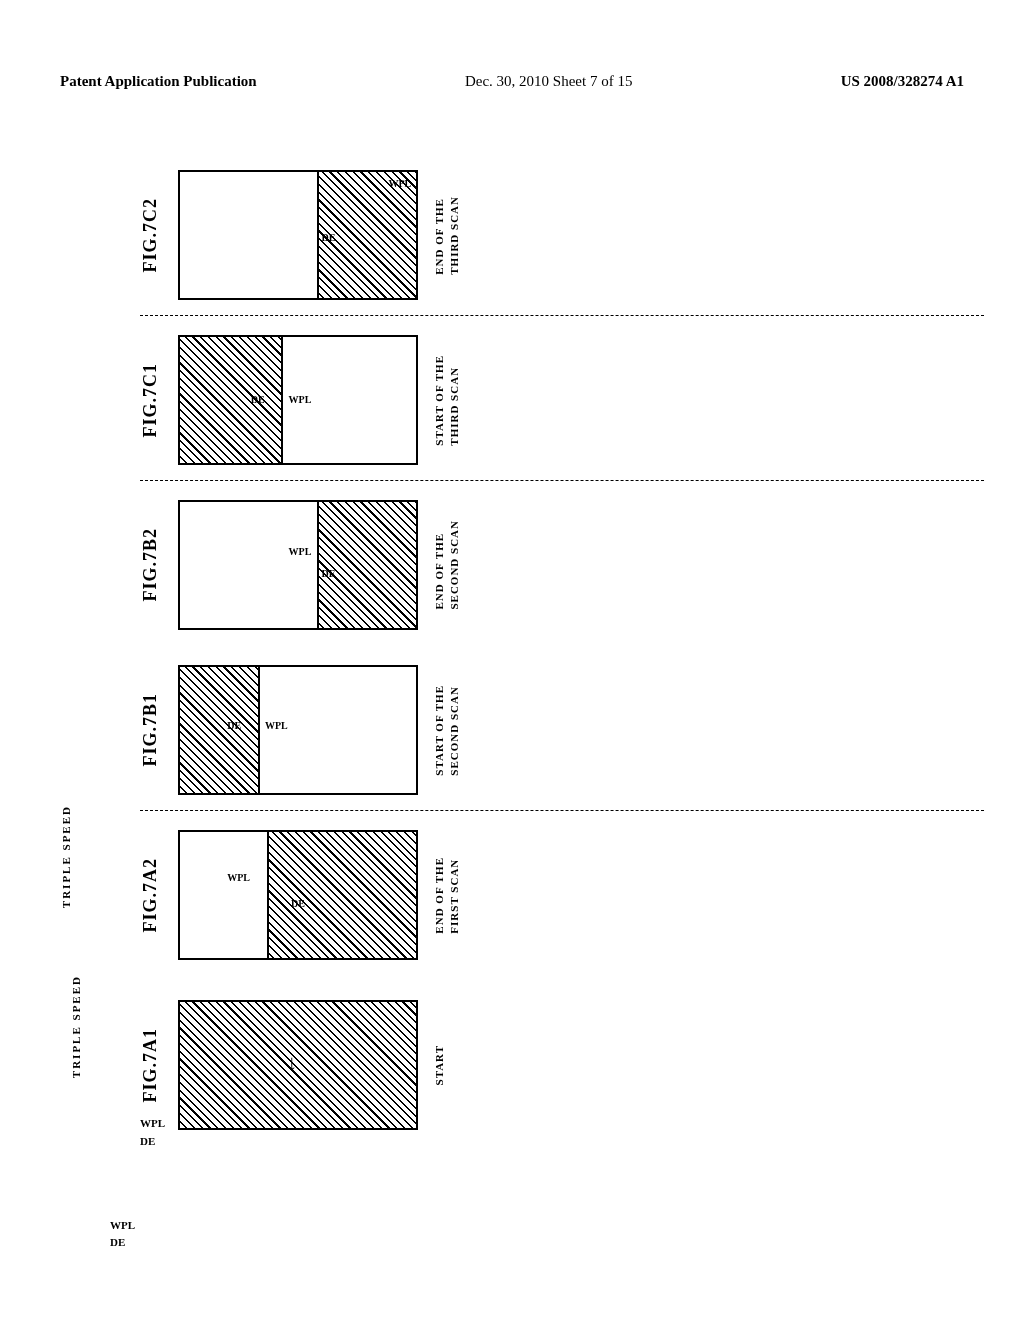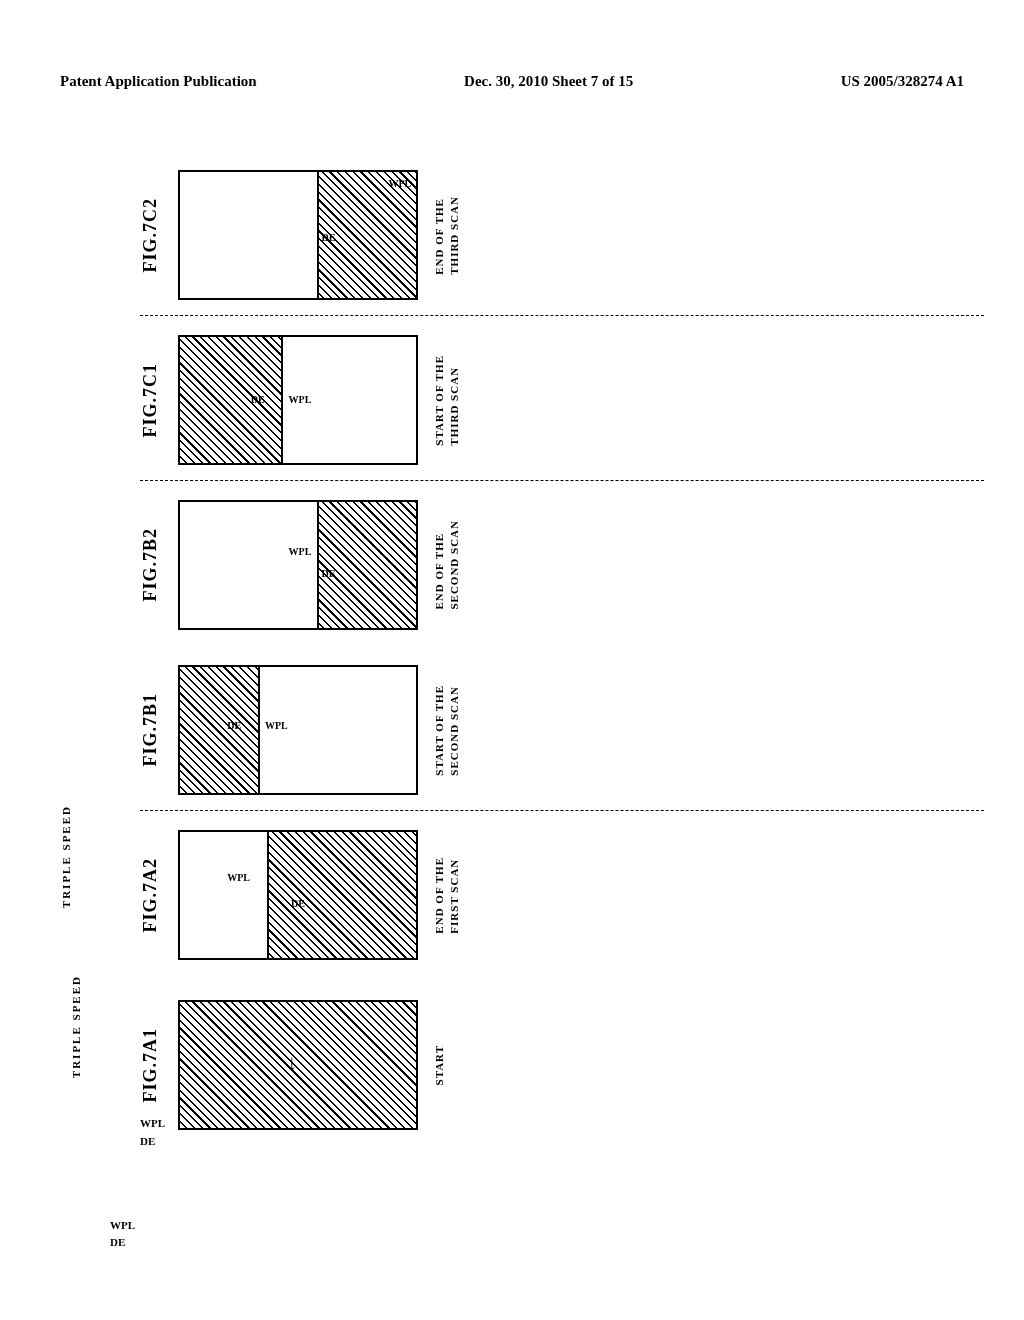--- a/index.html
+++ b/index.html
@@ -18,30 +18,30 @@
       top: 73px;
       left: 0;
       right: 0;
       display: flex;
       justify-content: space-between;
       padding: 0 60px;
       font-size: 15px;
       font-weight: bold;
     }
     .header-left { font-weight: bold; }
-    .header-center { font-weight: bold; }
+    .header-center { font-weight: normal; }
     .header-right { font-weight: bold; }
   </style>
 </head>
 <body>
 
 <div class="header">
   <span class="header-left">Patent Application Publication</span>
   <span class="header-center">Dec. 30, 2010   Sheet 7 of 15</span>
-  <span class="header-right">US 2005/328274 A1</span>
+  <span class="header-right">US 2008/328274 A1</span>
 </div>
 
 <div style="position:absolute; top:155px; left:60px; right:40px; bottom:40px;">
 
   <div style="position:absolute; left:0px; top:650px; font-size:11px; font-weight:bold; white-space:nowrap; writing-mode:vertical-rl; transform:rotate(180deg); letter-spacing:2px;">TRIPLE SPEED</div>
 
   <div style="position:absolute; left:50px; bottom:30px; font-size:11px; font-weight:bold; line-height:1.5;">
     <div>WPL</div>
     <div>DE</div>
   </div>

